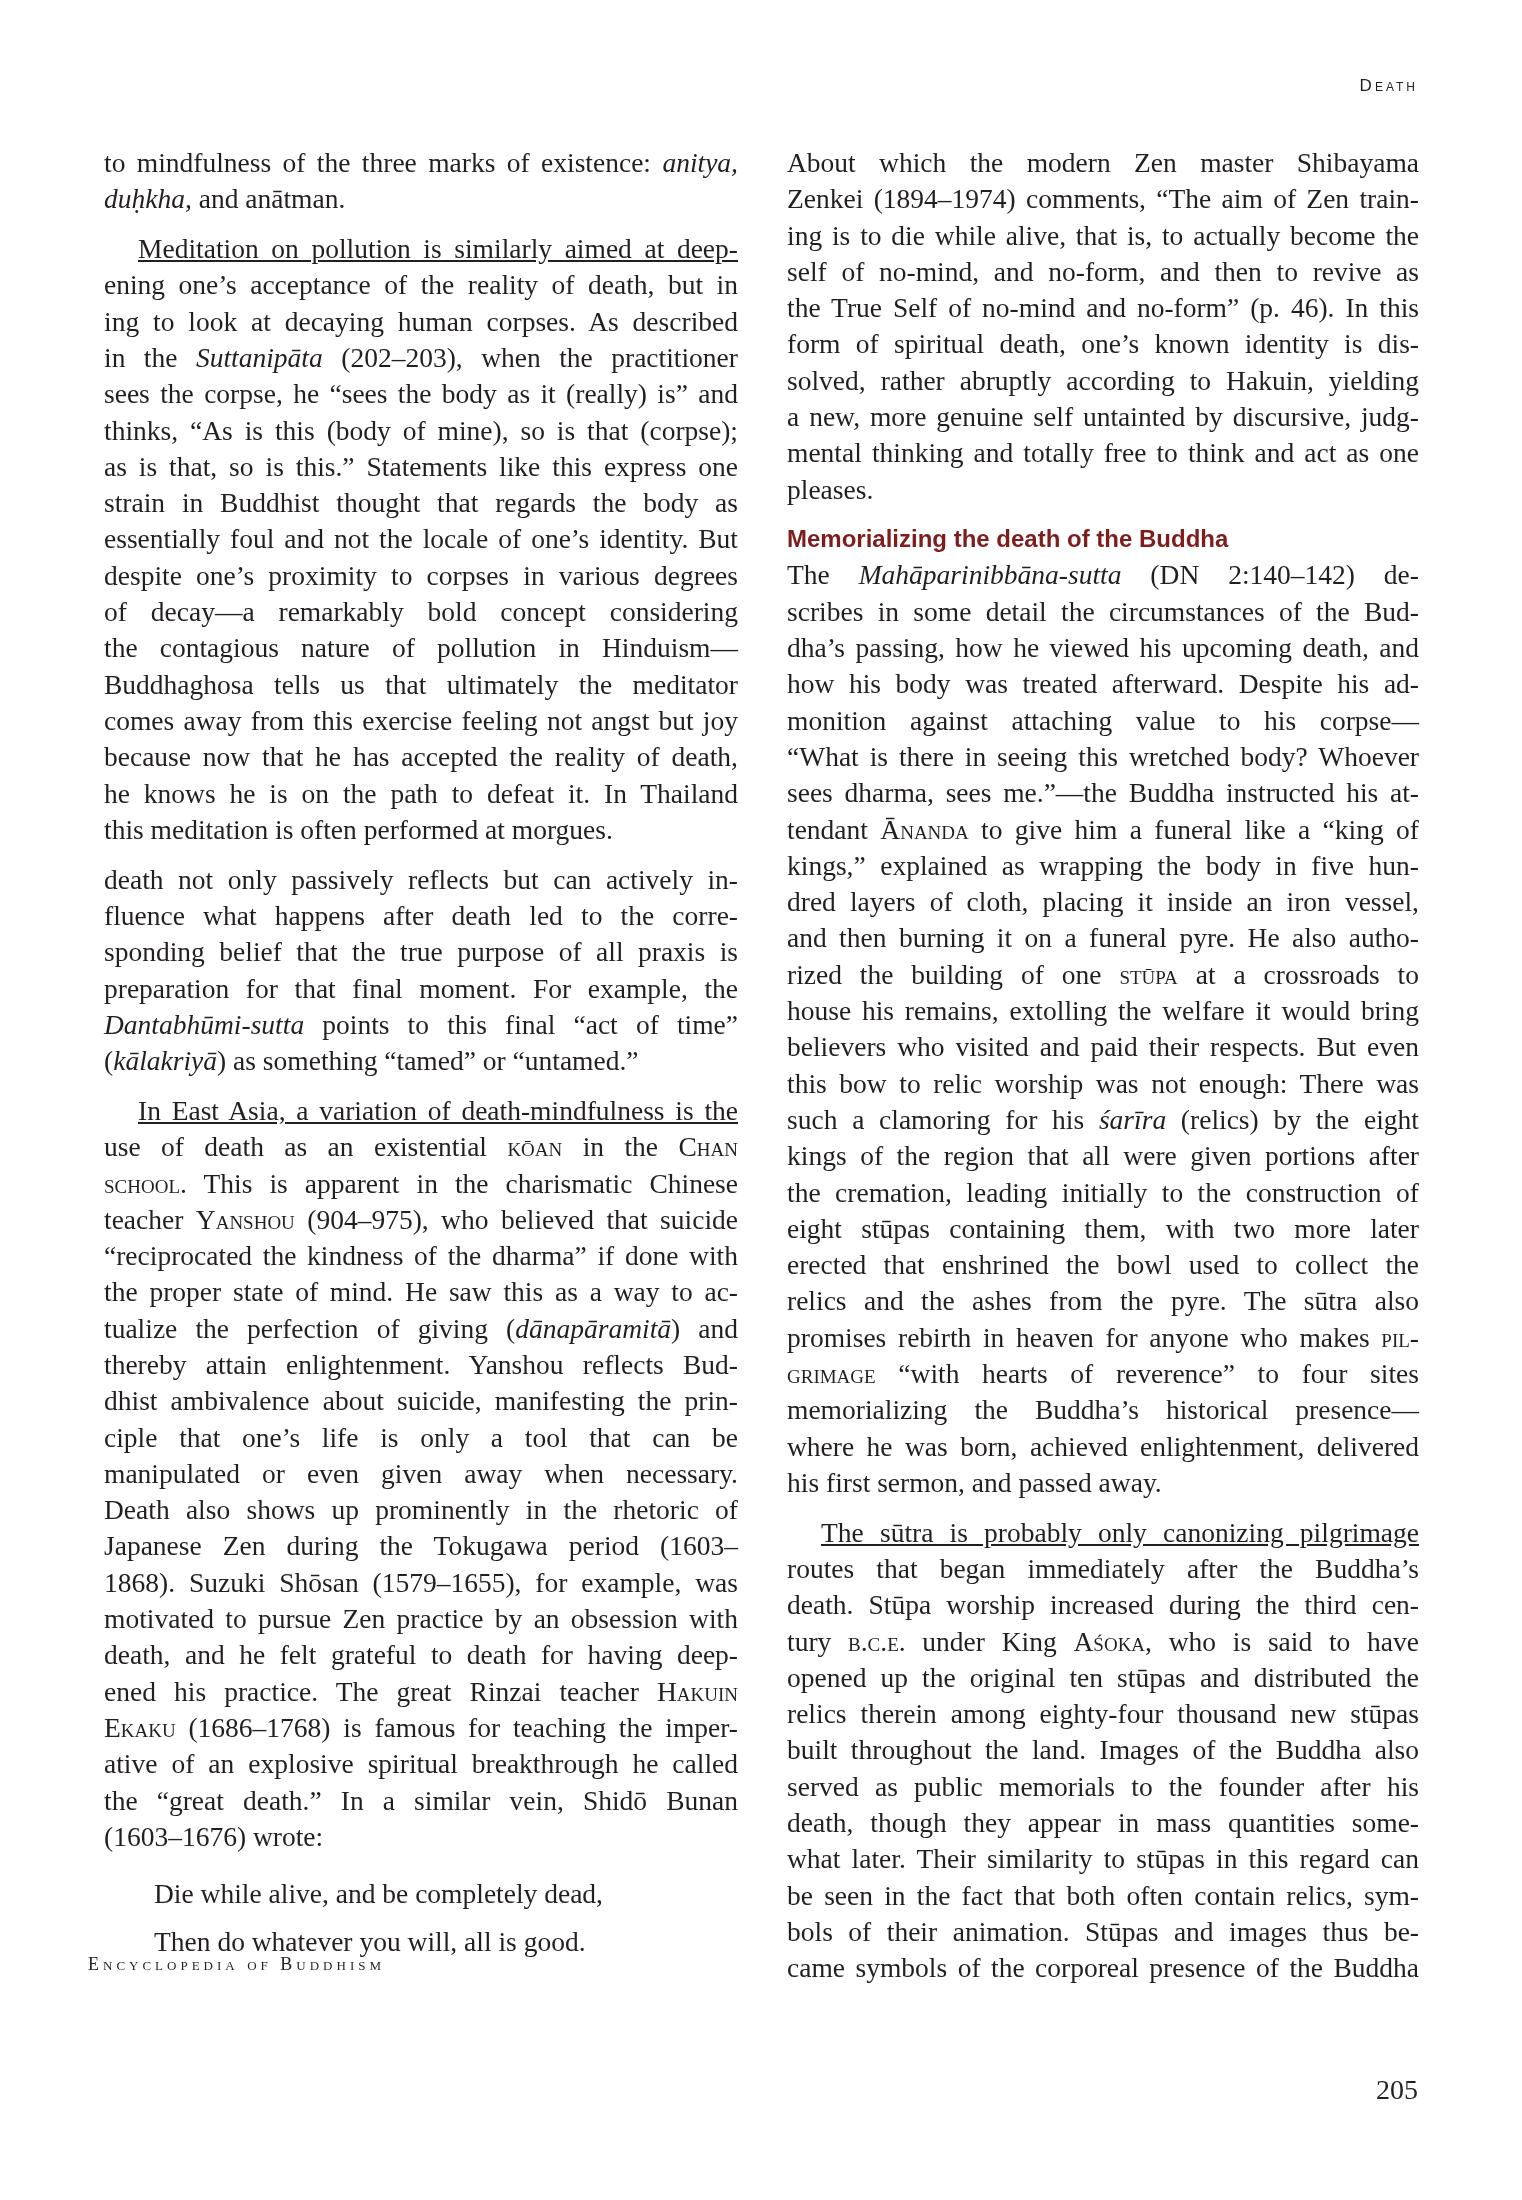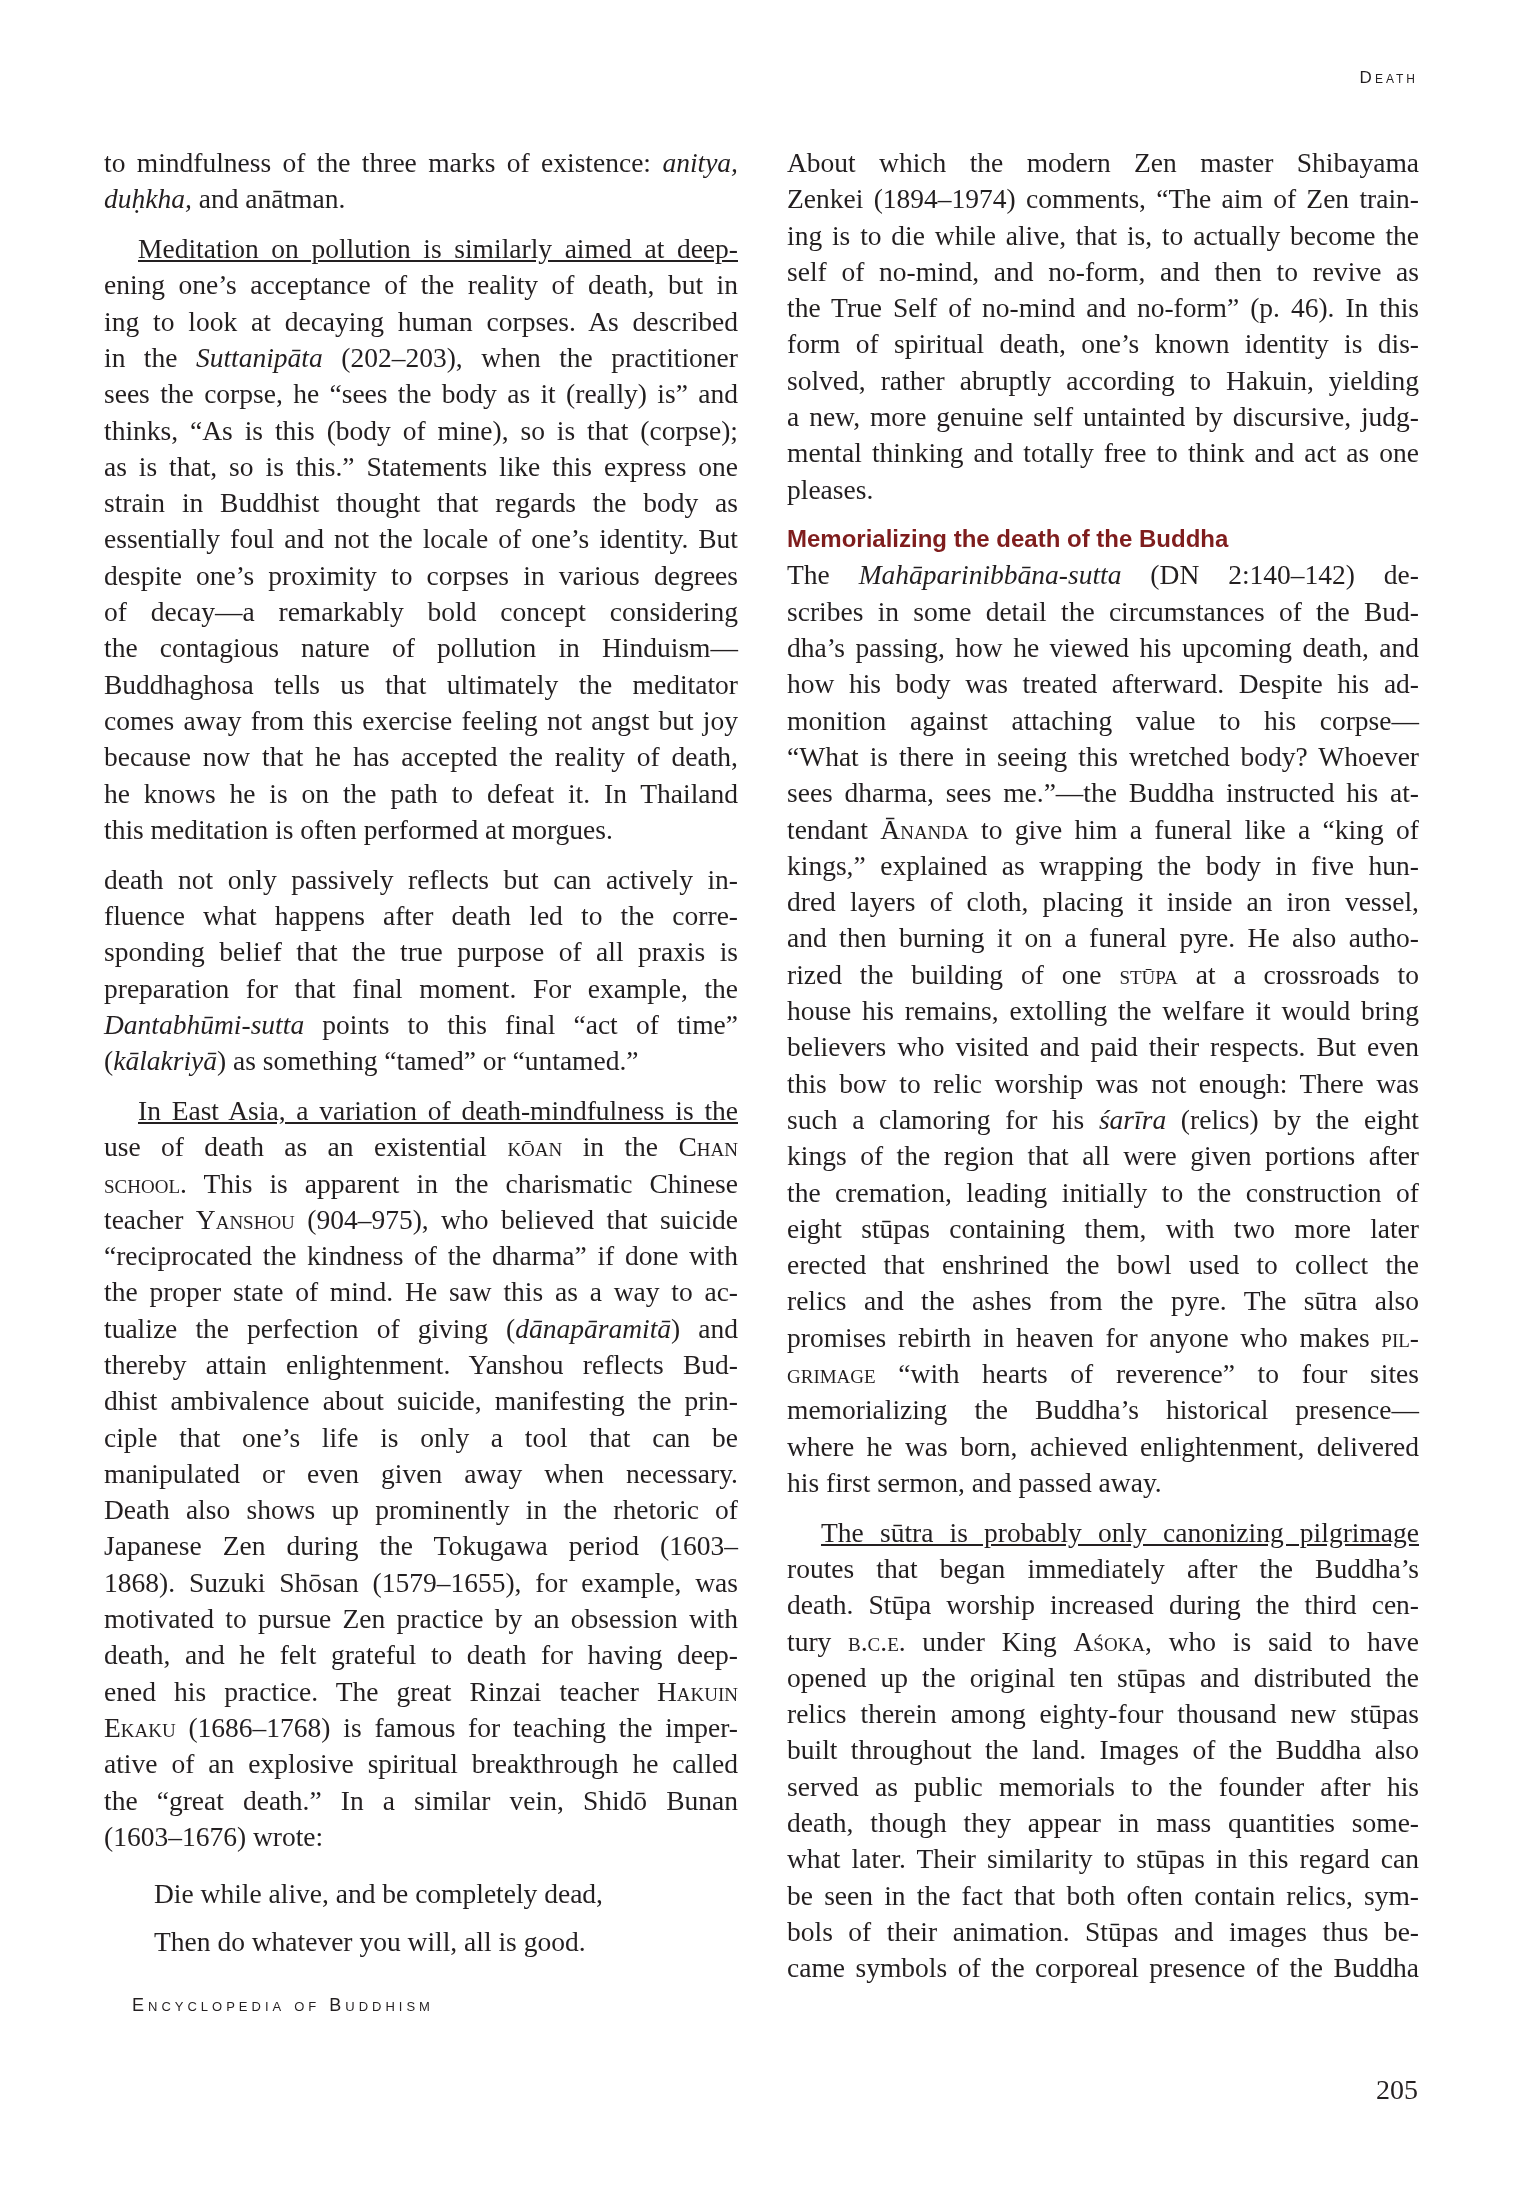--- a/index.html
+++ b/index.html
@@ -1,35 +1,35 @@
 <!DOCTYPE html>
 <html><head>
 <meta charset="utf-8">
 <style>
   html, body { margin: 0; padding: 0; background: #ffffff; }
   body { width: 1522px; height: 2200px; position: relative; overflow: hidden;
          font-family: "Liberation Serif", "DejaVu Serif", serif; color: #231f20; }
-  .running-head { position: absolute; top: 68px; right: 104px;
+  .running-head { position: absolute; top: 76px; right: 104px;
          font-family: "Liberation Sans", "DejaVu Sans", sans-serif; font-size: 17px;
          letter-spacing: 3px; font-variant: small-caps; }
   .column { position: absolute; top: 145px; }
   .col-left { left: 104px; width: 634px; }
   .col-right { left: 787px; width: 632px; }
   .para { margin: 0 0 13.5px 0; }
   .line { display: block; height: 36.3px; line-height: 36.3px; font-size: 27.5px;
           text-align: justify; text-align-last: justify; white-space: nowrap; overflow: visible; }
   .line.last { text-align-last: left; }
   .line.indent { padding-left: 34px; text-decoration: underline; }
   .verse { margin: 15px 0 0 0; }
   .verse .line { padding-left: 50px; text-align-last: left; height: 48px; line-height: 48px; }
   .heading { font-family: "Liberation Sans", "DejaVu Sans", sans-serif; font-weight: bold;
              font-size: 24px; line-height: 36px; height: 36px; margin-top: 4px; color: #7f1d1d; }
-  .footer-title { position: absolute; top: 1995px; left: 88px;
-         font-family: Liberation Sans, sans-serif; font-size: 18px;
-         letter-spacing: 4px; font-variant: small-caps; margin-left: 44px; }
+  .footer-title { position: absolute; top: 1954px; left: 88px;
+         font-family: Liberation Serif, serif; font-size: 18px;
+         letter-spacing: 4px; font-variant: small-caps; }
   .page-number { position: absolute; top: 2074px; right: 104px;
          font-family: "Liberation Serif", "DejaVu Serif", serif; font-size: 28px; }
   i, .it { font-style: italic; }
   .sc { font-variant: small-caps; }
 </style>
 </head>
 <body>
 
 <div class="running-head">Death</div>
 

